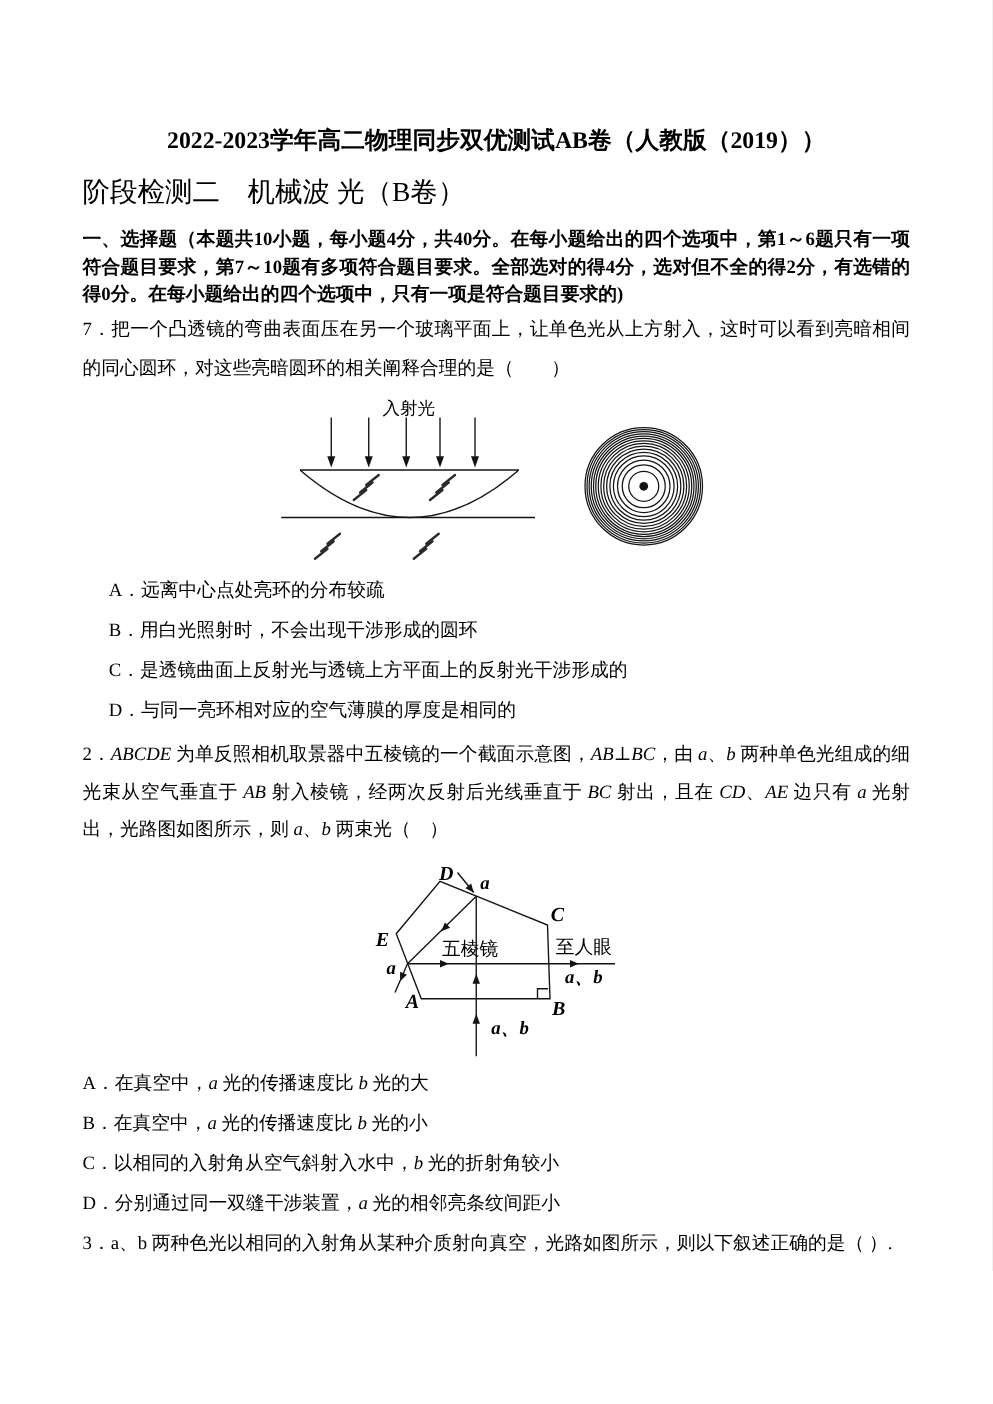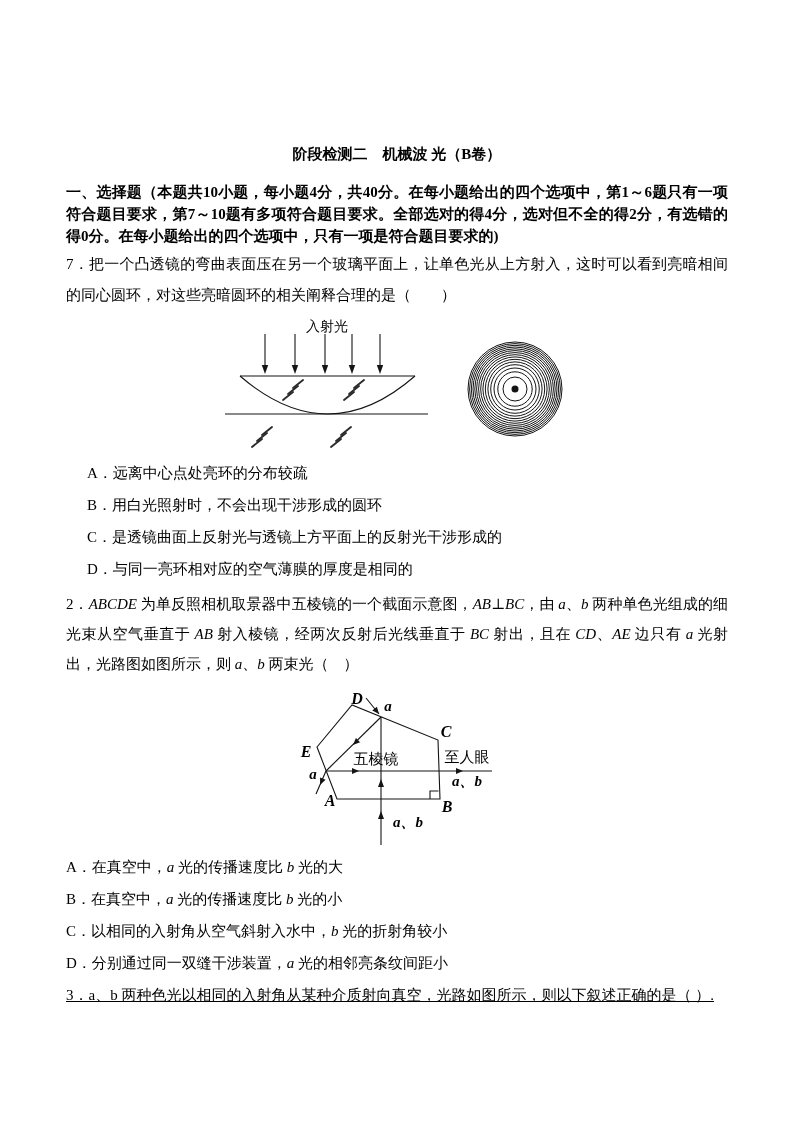--- a/index.html
+++ b/index.html
@@ -4,25 +4,25 @@
 <style>
   html,body { margin:0; padding:0; background:#e8e8e8; }
   .page {
     position:relative; width:794px; height:1123px; margin:0 auto;
     background:#ffffff; color:#000;
     font-family:"Liberation Serif","DejaVu Serif",serif;
     overflow:hidden;
   }
   .abs { position:absolute; left:66px; width:662px; }
   .title1 { top:100px; text-align:center; font-size:19px; font-weight:bold; line-height:26px; }
-  .title2 { top:139px; text-align:center; font-size:15px; font-weight:bold; line-height:30px; }
+  .title2 { top:139px; font-size:22px; font-weight:normal; line-height:30px; }
   .instr  { top:181px; font-size:15px; font-weight:bold; line-height:22px; text-align:justify; }
   .q1s    { top:249px; font-size:15px; line-height:31px; text-align:justify; }
   .q2s    { top:589px; font-size:15px; line-height:30px; text-align:justify; }
-  .q3s    { top:985px; font-size:15px; line-height:20px;text-decoration:underline; }
+  .q3s    { top:985px; font-size:15px; line-height:20px; }
   .optlist { font-size:15px; }
   .optlist > div { height:32px; line-height:32px; white-space:nowrap; }
   .o1 { top:457px;margin-left:21px; }
   .o2 { top:851px; }
   .it { font-style:italic; font-family:"Liberation Serif",serif; }
   svg.fig { position:absolute; overflow:visible; }
   .fig1 { left:220px; top:316px; }
   .fig2 { left:295px; top:687px; }
   .ln   { stroke:#141414; stroke-width:1.1; fill:none; }
   .lnthin { stroke:#141414; stroke-width:1; fill:none; }
@@ -32,20 +32,21 @@
   .cjk14 { font-size:14px; }
   .cjk15 { font-size:15px; }
   .lbl   { font-size:16px; font-style:italic; font-weight:bold; }
   .lbs   { font-size:15px; font-style:italic; font-weight:bold; }
 </style>
 </head>
 <body>
 
 <div class="page">
 
+  <div class="abs title1">2022-2023学年高二物理同步双优测试AB卷（人教版（2019））</div>
   <div class="abs title2">阶段检测二　机械波 光（B卷）</div>
   <div class="abs instr">一、选择题（本题共10小题，每小题4分，共40分。在每小题给出的四个选项中，第1～6题只有一项符合题目要求，第7～10题有多项符合题目要求。全部选对的得4分，选对但不全的得2分，有选错的得0分。在每小题给出的四个选项中，只有一项是符合题目要求的)</div>
 
   <div class="abs q1s">7．把一个凸透镜的弯曲表面压在另一个玻璃平面上，让单色光从上方射入，这时可以看到亮暗相间的同心圆环，对这些亮暗圆环的相关阐释合理的是（　　）</div>
 
   <svg class="fig fig1" width="350" height="140" viewBox="220 316 350 140">
     <defs>
       <g id="hatch">
         <line x1="-2" y1="-3" x2="8" y2="-11"></line>
         <line x1="-7" y1="3" x2="3" y2="-5"></line>

